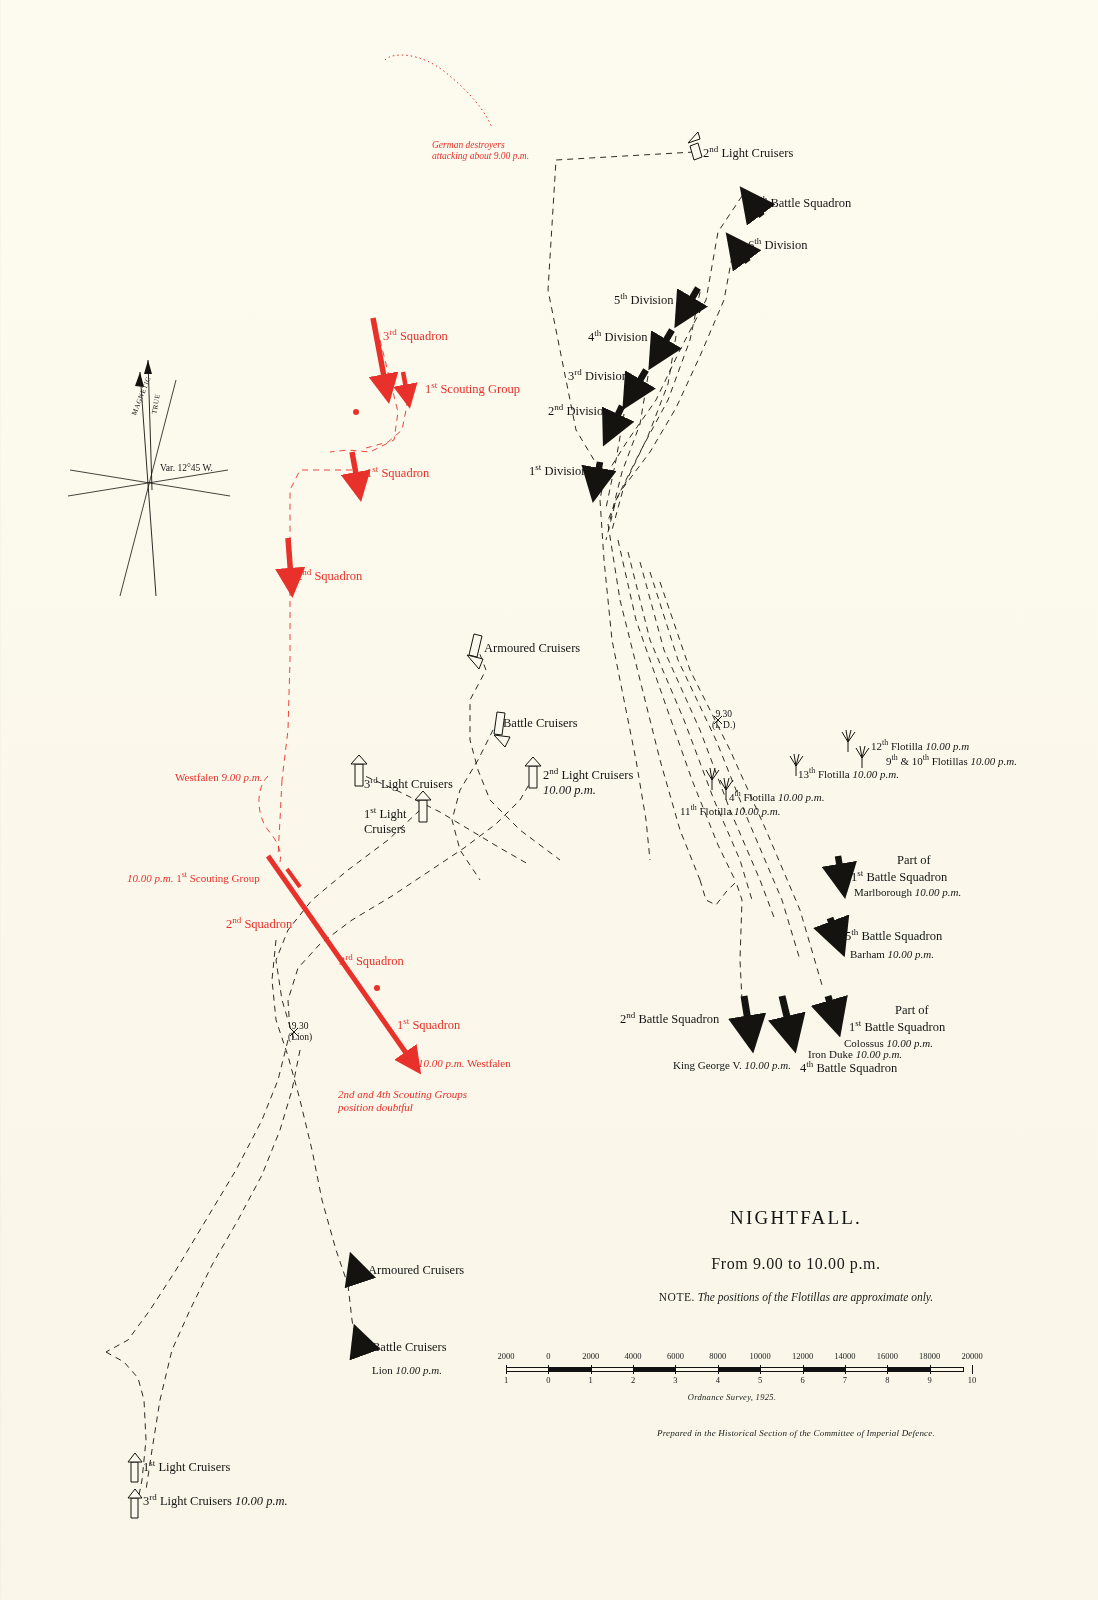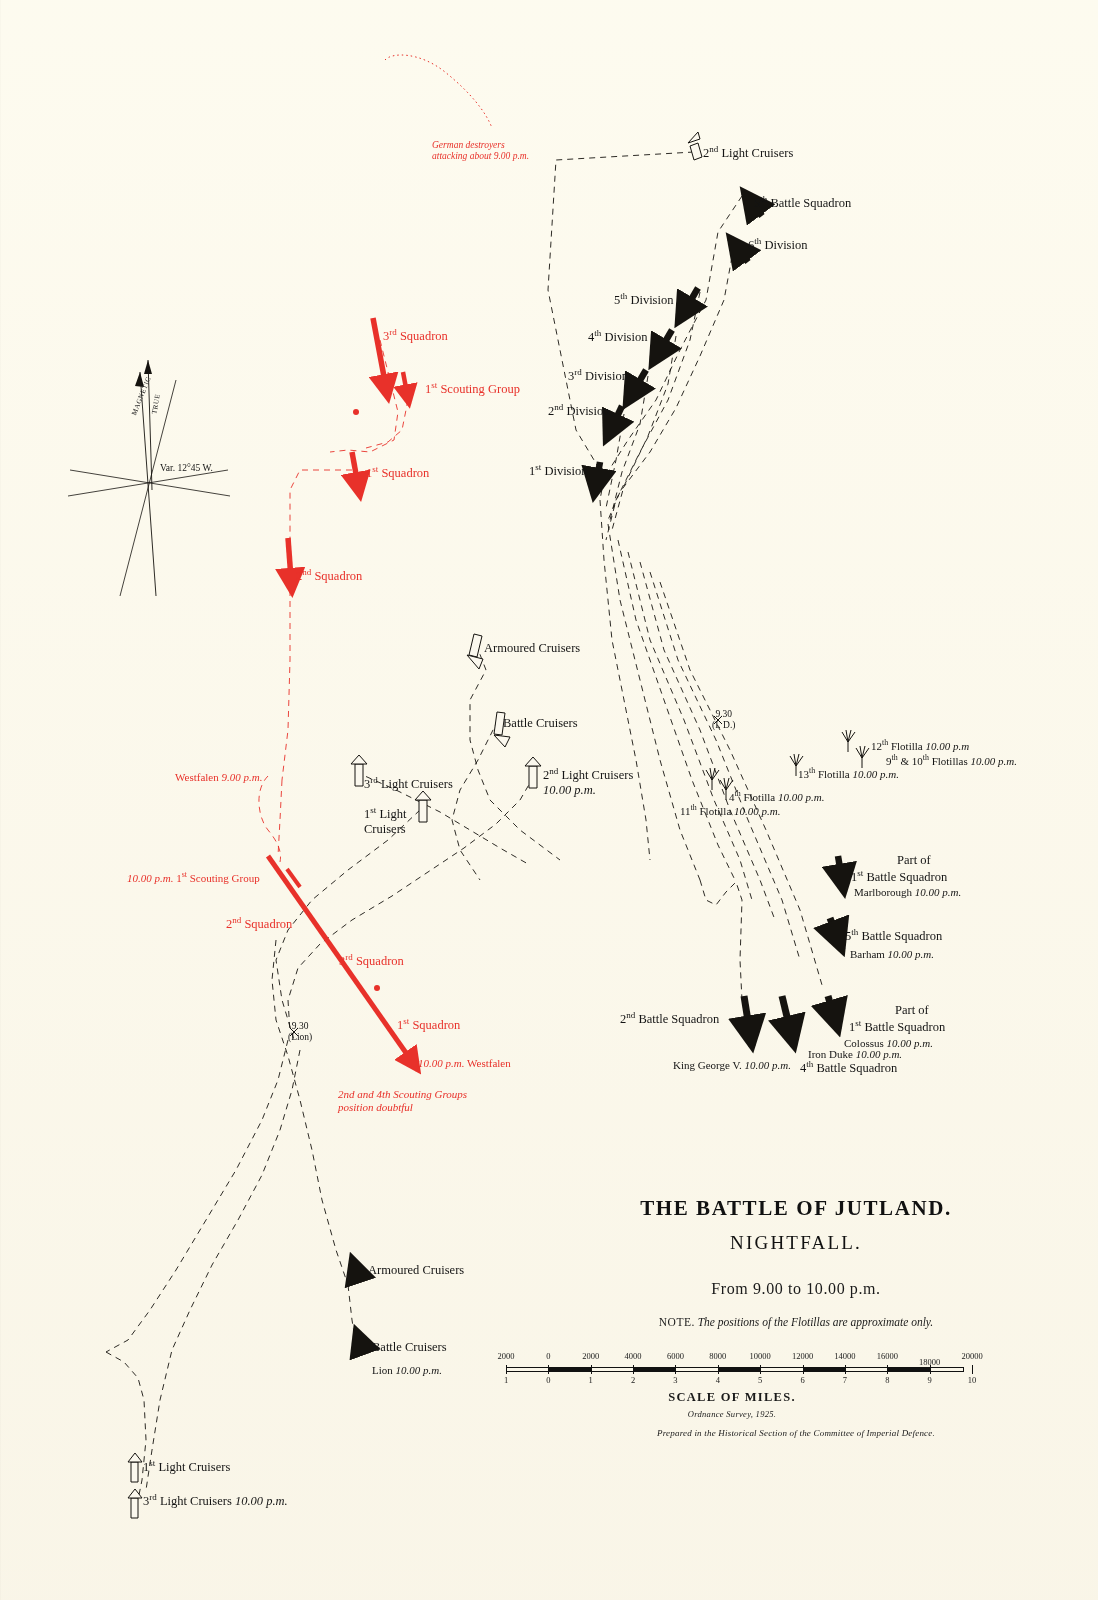--- a/index.html
+++ b/index.html
@@ -274,42 +274,41 @@
 <div class="lbl xs" style="left:288px;top:1021px;text-align:center;">
   <span>9.30</span><br>
   <span>(Lion)</span>
 </div>
 
 <span class="compass-t" style="left:121px;top:392px;transform:rotate(-68deg);">MAGNETIC</span>
 <span class="compass-t" style="left:146px;top:400px;transform:rotate(-80deg);">TRUE</span>
 <div class="lbl xs" style="left:160px;top:463px;">Var. 12°45 W.</div>
 
 <div id="title-block">
-  <div id="title-main">THE  BATTLE  OF  JUTLAND.</div>
   <div id="title-sub">NIGHTFALL.</div>
   <div id="title-time">From  9.00 to 10.00 p.m.</div>
   <div id="title-note">
     <span class="nt">NOTE.</span>
     <span class="it">The  positions  of  the  Flotillas  are  approximate  only.</span>
   </div>
 </div>
 
 <div id="scale-block">
   <div class="ruler" id="yards-nums" style="height:13px;">
       <span class="rl-num" style="left: 12px; top: 2px;">2000</span>
       <span class="rl-num" style="left: 54.3636px; top: 2px;">0</span>
       <span class="rl-num" style="left: 96.7273px; top: 2px;">2000</span>
       <span class="rl-num" style="left: 139.091px; top: 2px;">4000</span>
       <span class="rl-num" style="left: 181.455px; top: 2px;">6000</span>
       <span class="rl-num" style="left: 223.818px; top: 2px;">8000</span>
       <span class="rl-num" style="left: 266.182px; top: 2px;">10000</span>
       <span class="rl-num" style="left: 308.545px; top: 2px;">12000</span>
       <span class="rl-num" style="left: 350.909px; top: 2px;">14000</span>
       <span class="rl-num" style="left: 393.273px; top: 2px;">16000</span>
-      <span class="rl-num" style="left: 435.636px; top: 8px;">18000</span>
+      <span class="rl-num" style="left: 435.636px; top: 2px;">18000</span>
       <span class="rl-num" style="left: 478px; top: 2px;">20000</span>
     </div>
   <div class="ruler" id="yards-ruler">
       <div class="bar" style="left: 12px; right: 14px;"></div>
       <div class="tick" style="left: 12px;"></div>
       <div class="tick" style="left: 54.3636px;"></div>
       <div class="blk" style="left: 54.3636px; width: 42.3636px;"></div>
       <div class="tick" style="left: 96.7273px;"></div>
       <div class="tick" style="left: 139.091px;"></div>
       <div class="blk" style="left: 139.091px; width: 42.3636px;"></div>
@@ -332,16 +331,15 @@
       <span class="rl-num" style="left: 139.091px; top: 0px;">2</span>
       <span class="rl-num" style="left: 181.455px; top: 0px;">3</span>
       <span class="rl-num" style="left: 223.818px; top: 0px;">4</span>
       <span class="rl-num" style="left: 266.182px; top: 0px;">5</span>
       <span class="rl-num" style="left: 308.545px; top: 0px;">6</span>
       <span class="rl-num" style="left: 350.909px; top: 0px;">7</span>
       <span class="rl-num" style="left: 393.273px; top: 0px;">8</span>
       <span class="rl-num" style="left: 435.636px; top: 0px;">9</span>
       <span class="rl-num" style="left: 478px; top: 0px;">10</span>
     </div>
-  <div id="scale-miles-title">SCALE OF MILES.</div>
   <div id="os-credit">Ordnance Survey, 1925.</div>
 </div>
 <div id="prepared">Prepared in the Historical Section of the Committee of Imperial Defence.</div>
 
 </body></html>

